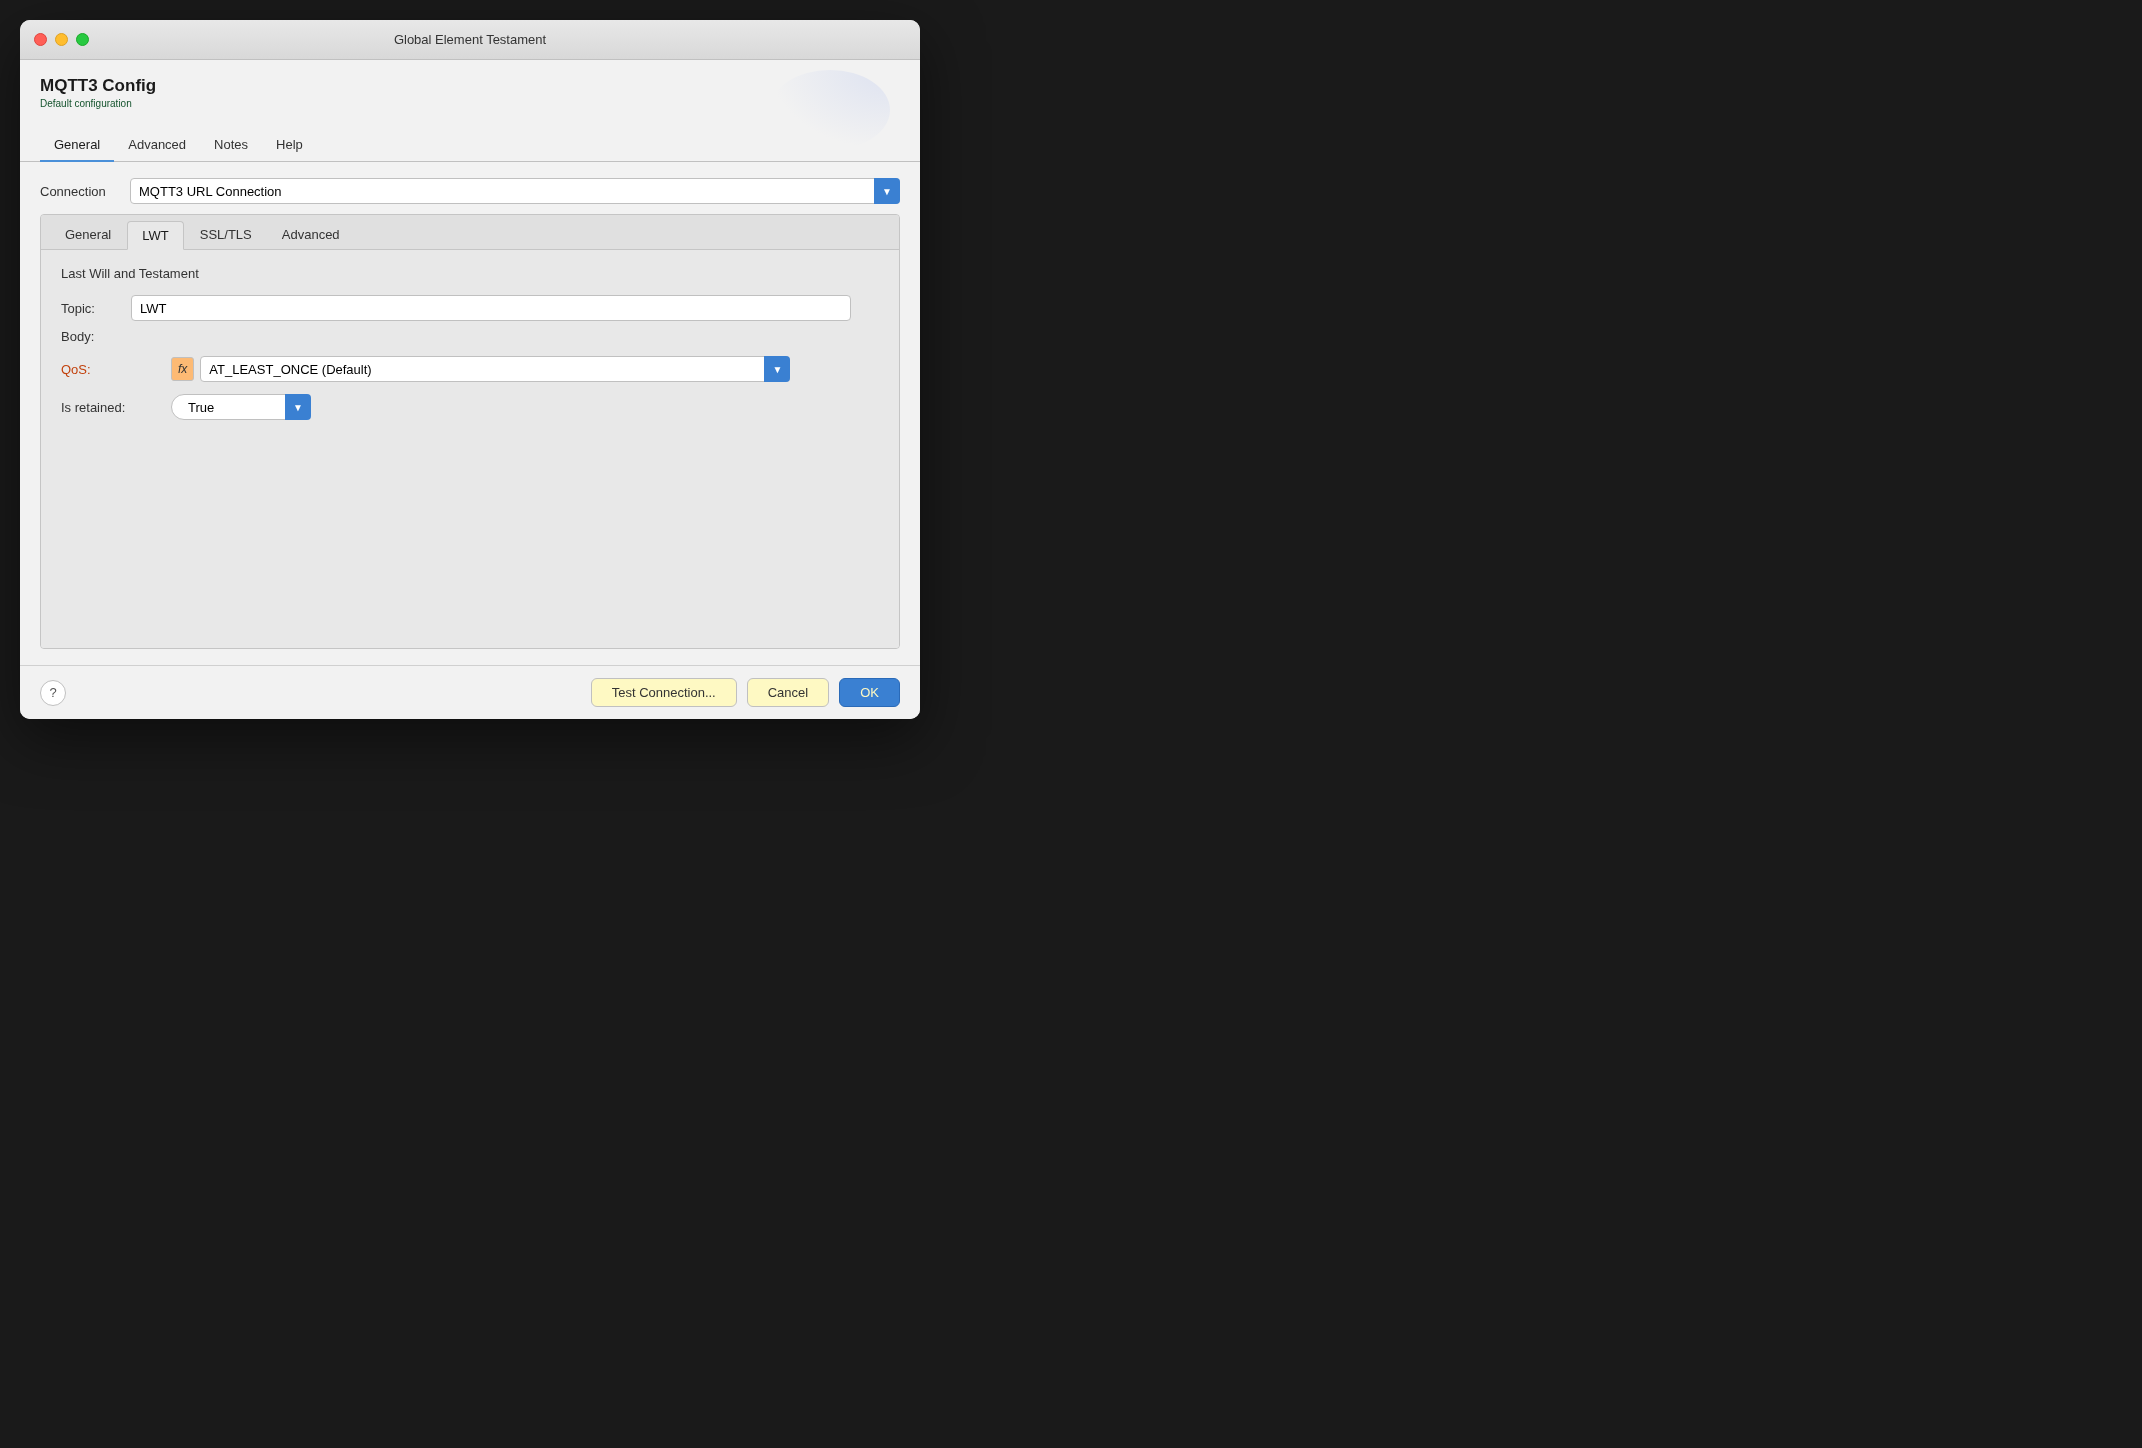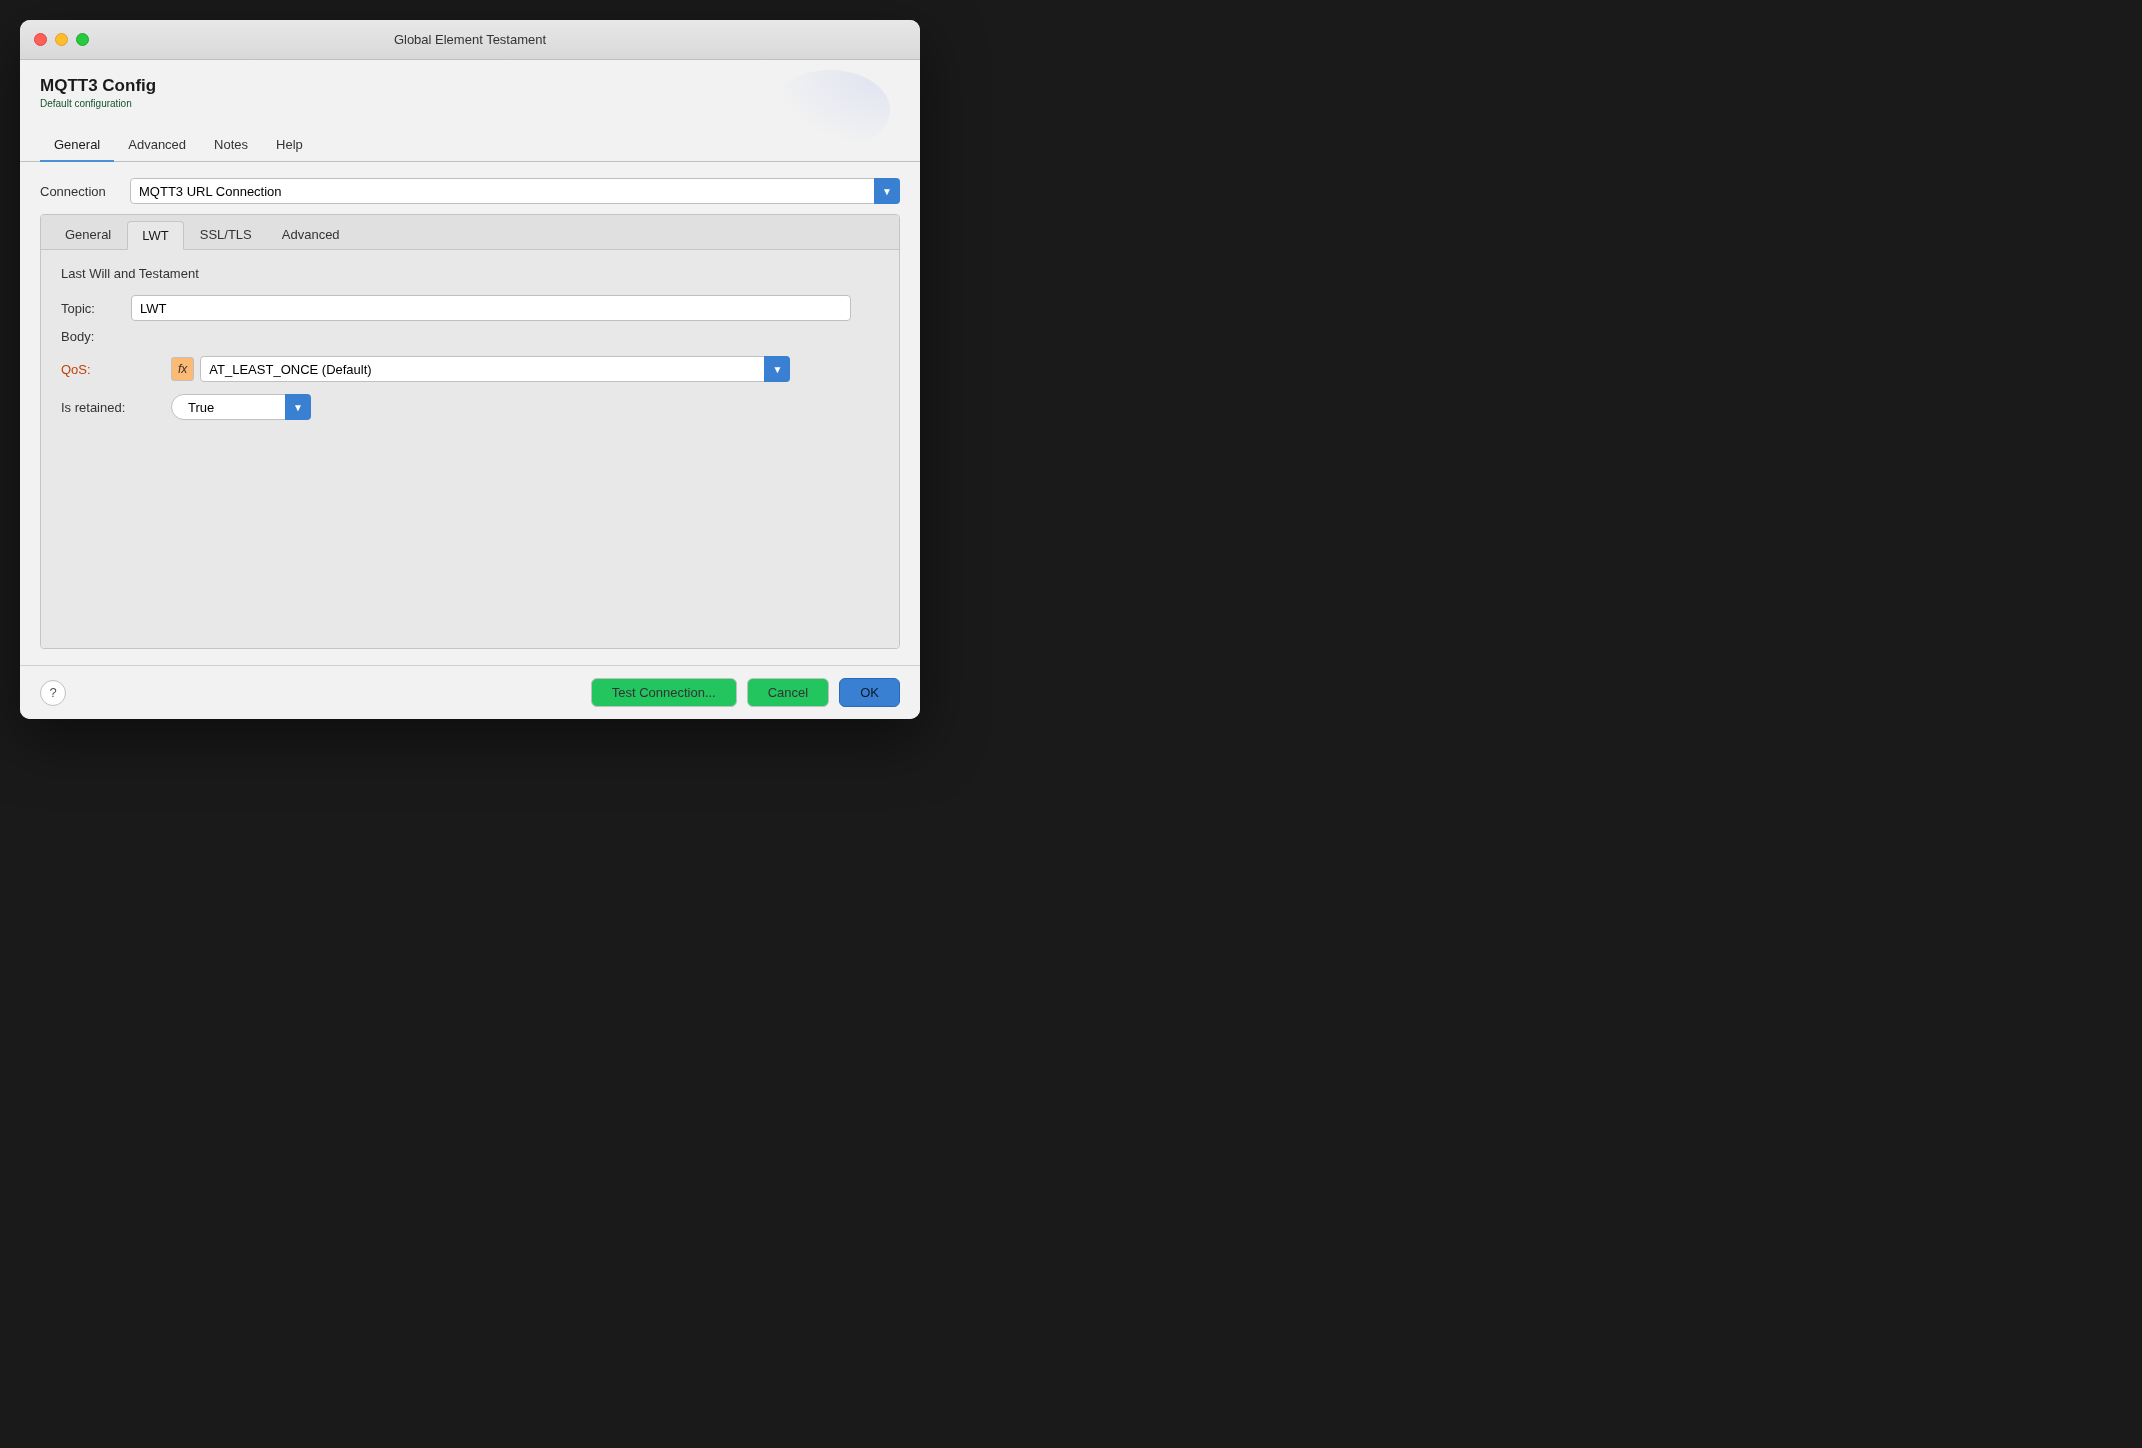--- a/index.html
+++ b/index.html
@@ -377,28 +377,28 @@
       gap: 10px;
       align-items: center;
     }
 
     .btn {
       padding: 6px 20px;
       border-radius: 6px;
       font-size: 13px;
       cursor: pointer;
       border: 1px solid #c0c0c0;
-      background: #22c55e;
+      background: #fef9c3;
       color: #333;
     }
 
     .btn-primary {
       background: #3a80d2;
       border-color: #2a6ab8;
-      color: #0f172a;
+      color: #fef9c3;
       font-weight: 500;
     }
 
     .name-icon {
       display: inline-block;
       width: 14px;
       height: 14px;
       background: #4a90d9;
       border-radius: 2px;
       margin-right: 4px;

